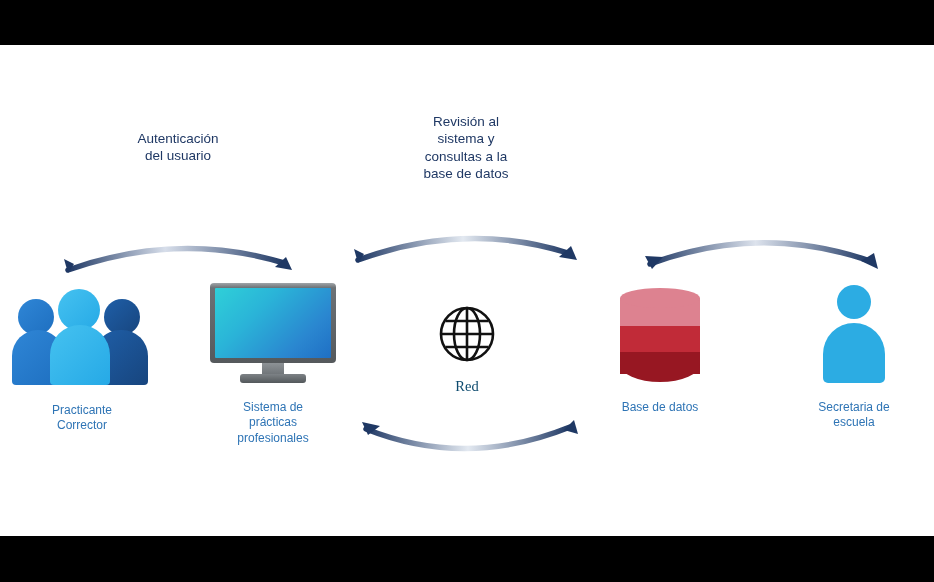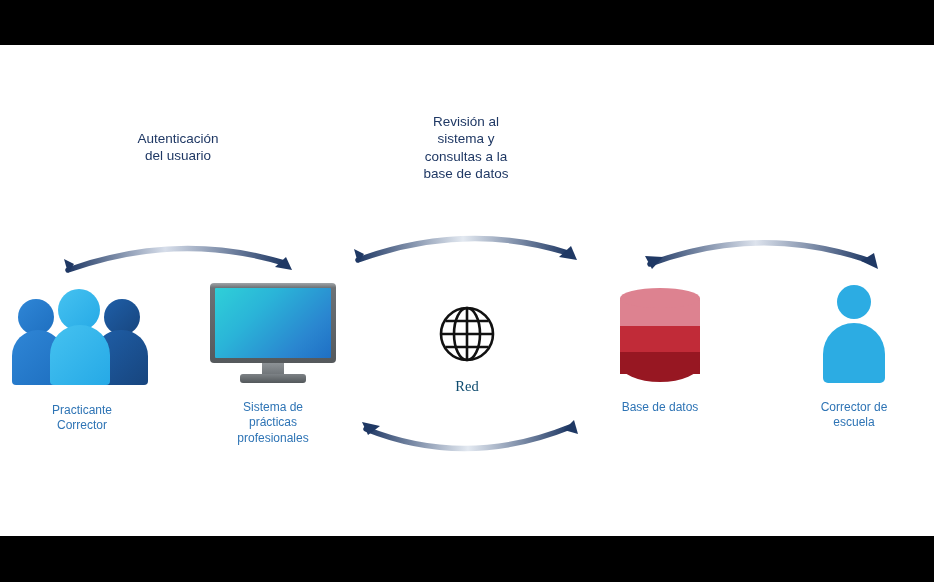--- a/index.html
+++ b/index.html
@@ -284,17 +284,17 @@
       <div class="db-top"></div>
     </div>
 
     <div class="label node-label" style="left:590px; top:355px; width:140px;">Base de datos</div>
 
     <div class="node secretary">
       <div class="sec-head"></div>
       <div class="sec-body"></div>
     </div>
 
-    <div class="label node-label" style="left:784px; top:355px; width:140px;">Corrector de
+    <div class="label node-label" style="left:784px; top:355px; width:140px;">Secretaria de
 escuela</div>
 
   </div>
 </div>
 
 </body></html>

